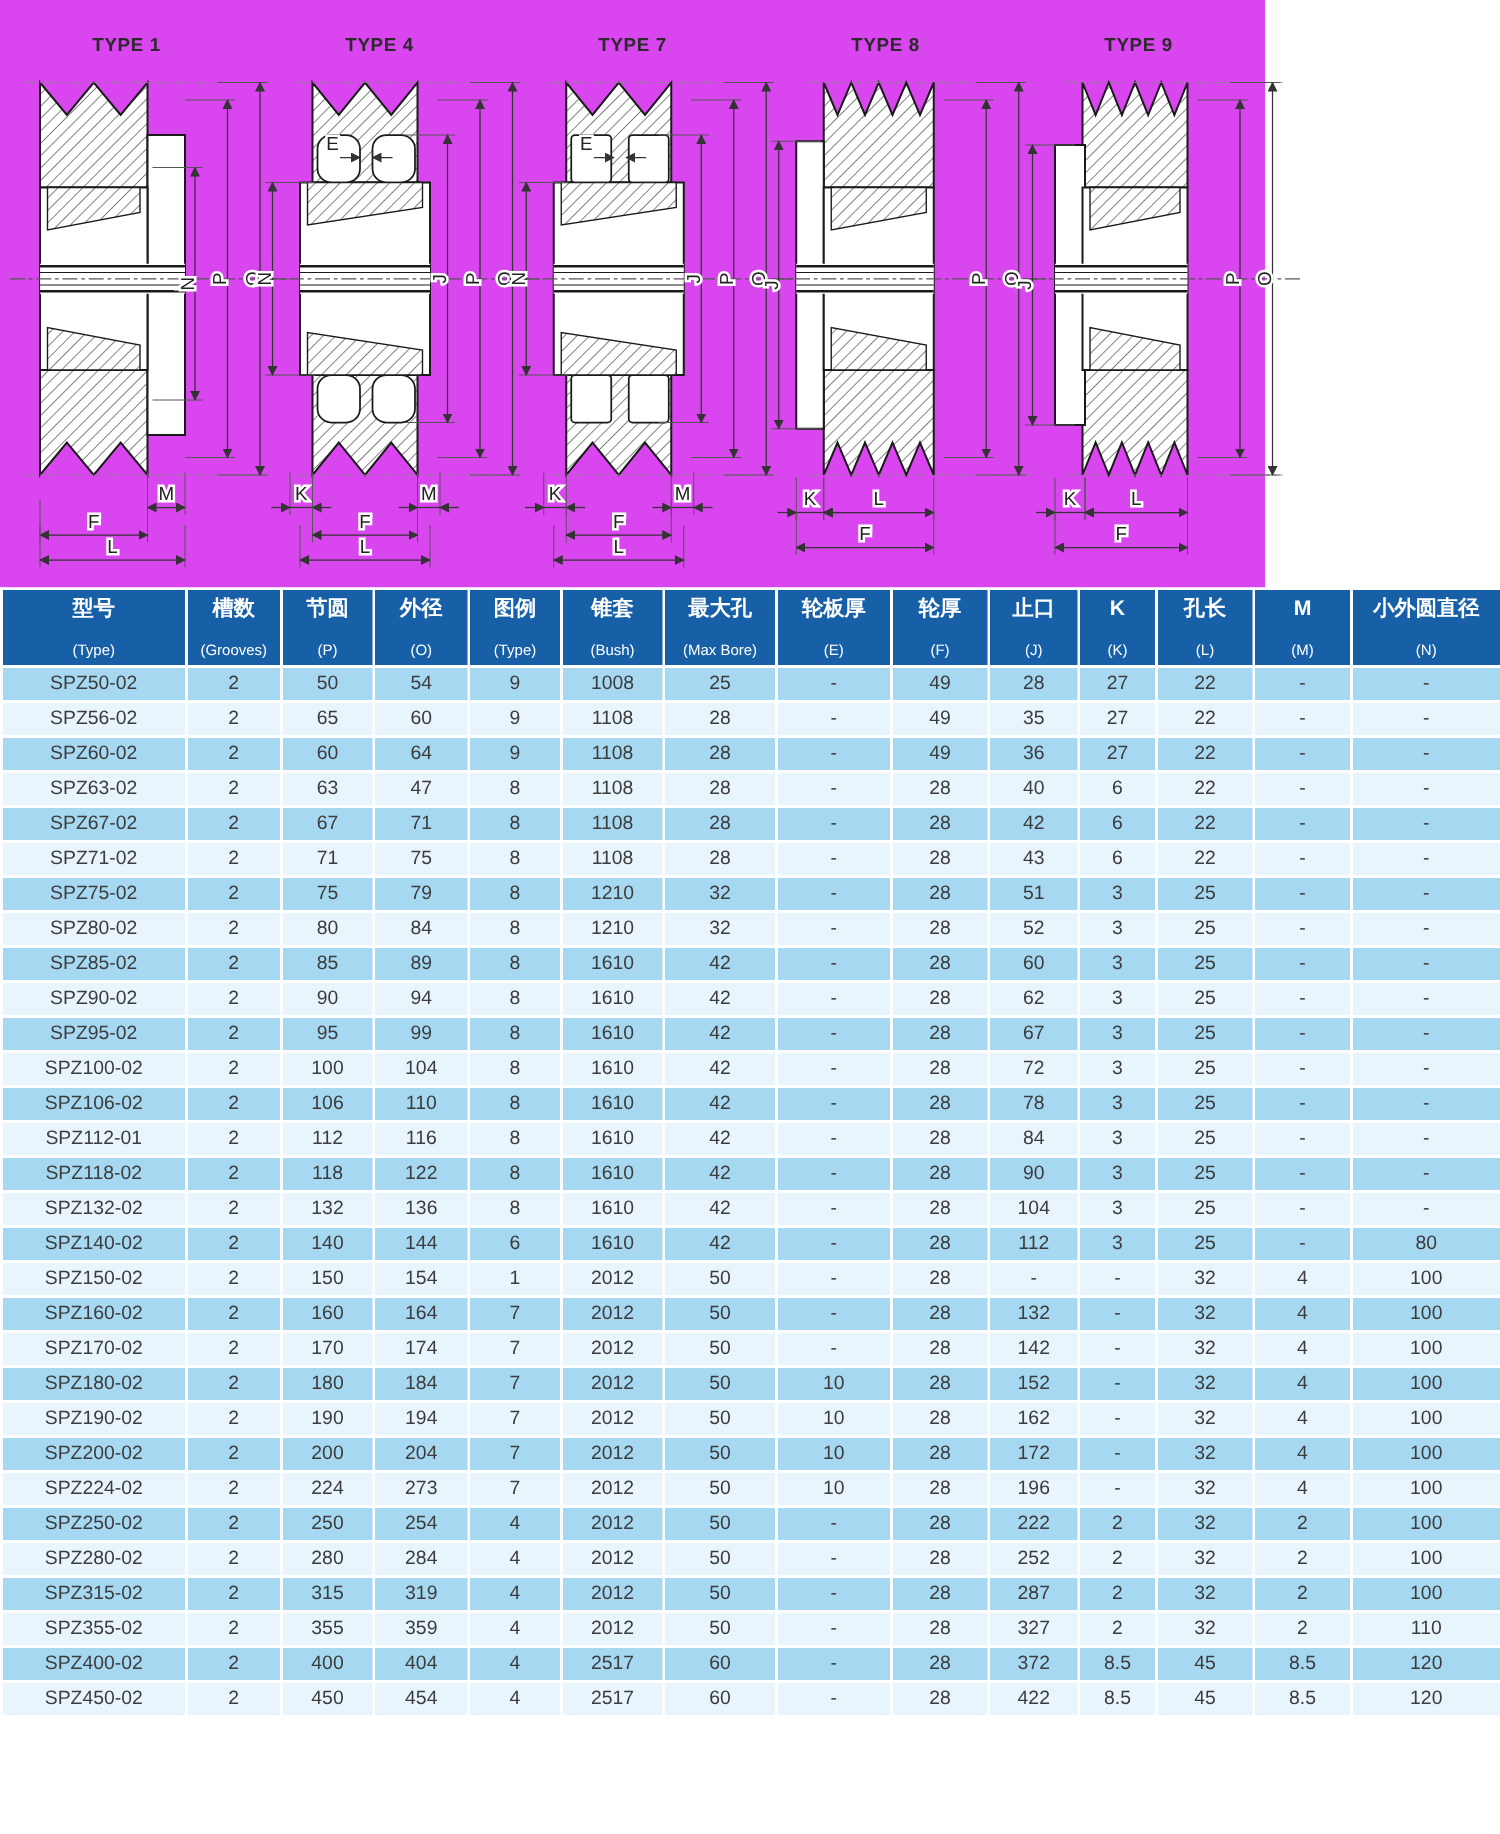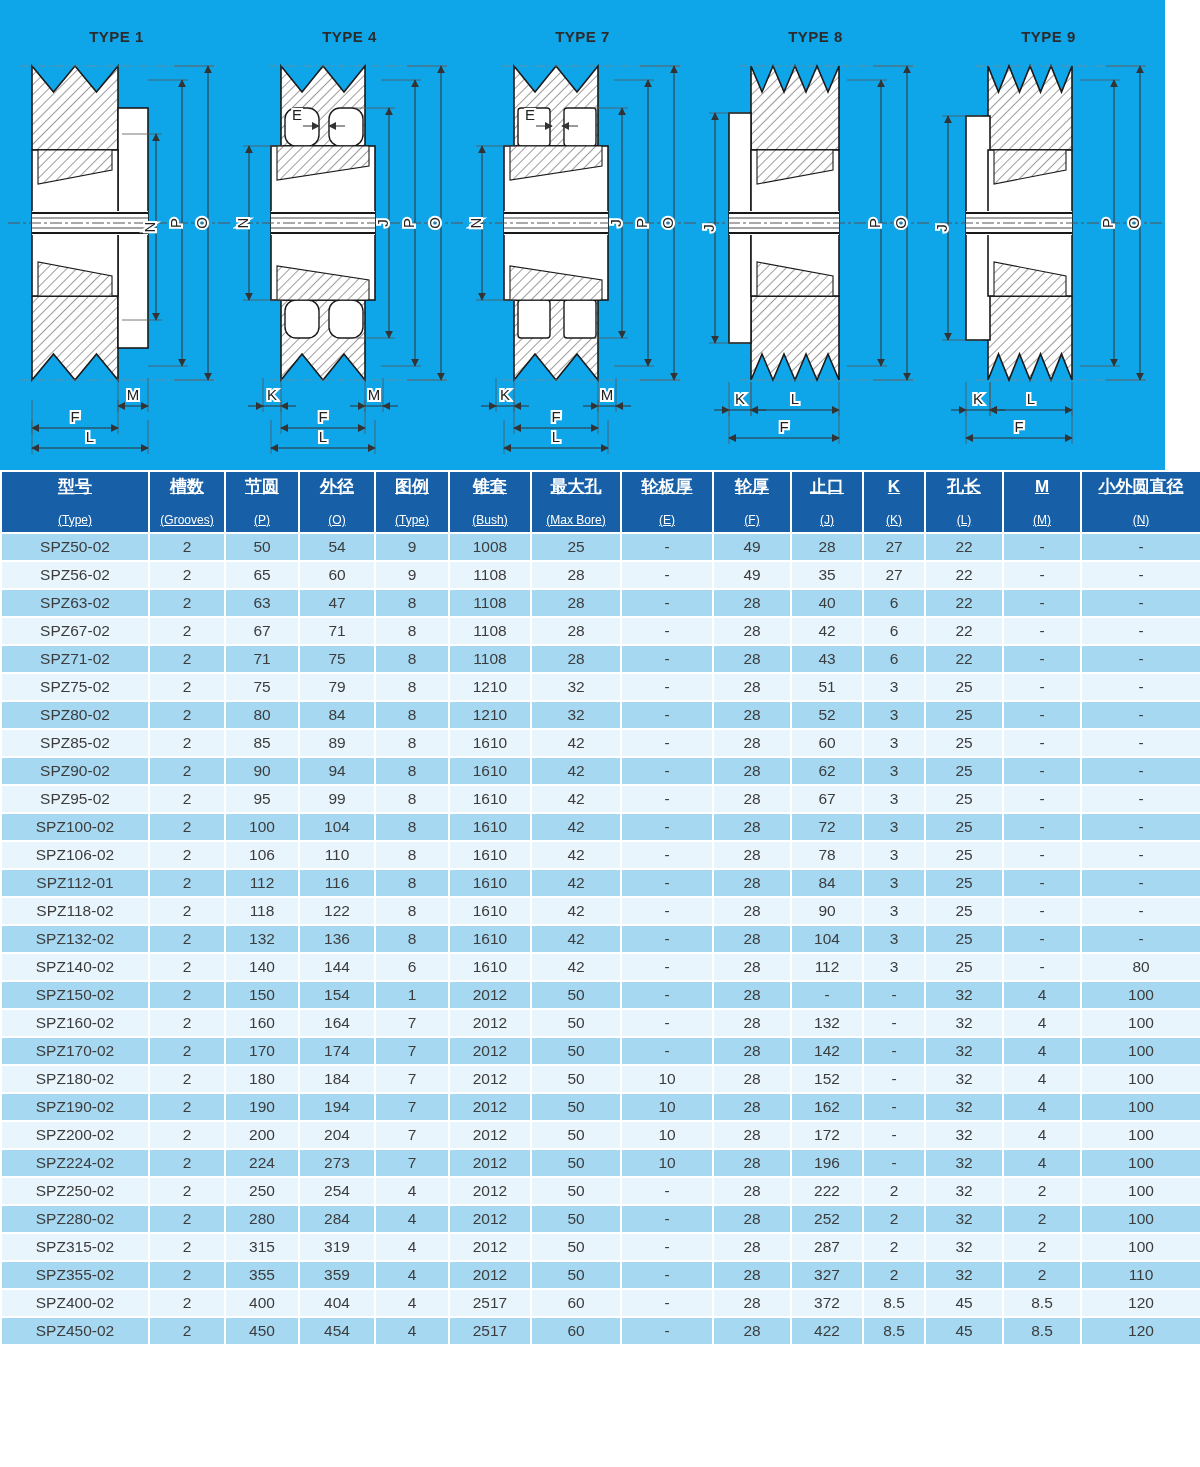--- a/index.html
+++ b/index.html
@@ -1,25 +1,25 @@
 <!DOCTYPE html>
 <html><head>
 <meta charset="utf-8">
 <style>
   html,body{margin:0;padding:0;background:#fff;}
   body{width:1200px;font-family:"Liberation Sans",sans-serif;}
-  .diagrams{display:flex;width:1165px;height:470px;background:#0ea5e9;}
+  .diagrams{display:flex;width:1012px;height:470px;background:#d946ef;}
   .diag{width:240px;height:470px;position:relative;}
   .diag-title{position:absolute;top:28px;left:0;width:100%;text-align:center;
     font-size:15px;font-weight:bold;color:#2b2b2b;letter-spacing:.5px;}
   svg.pulley{position:absolute;top:52px;left:0;}
   table.spec{border-collapse:collapse;width:1200px;table-layout:fixed;}
   table.spec th,table.spec td{border:2px solid #ffffff;text-align:center;vertical-align:middle;
     padding:0;overflow:hidden;}
-  table.spec thead th{background:#1760a8;color:#ffffff;height:60px;text-decoration:underline;}
+  table.spec thead th{background:#1760a8;color:#ffffff;height:60px;}
   table.spec thead .zh{font-size:17px;font-weight:bold;line-height:20px;}
   table.spec thead .en{font-size:12px;font-weight:normal;line-height:15px;margin-top:16px;}
   table.spec tbody td{height:26px;font-size:15.5px;color:#3c3c3c;}
   table.spec tbody tr:nth-child(odd){background:#a6d8f2;}
   table.spec tbody tr:nth-child(even){background:#e9f5fd;}
 </style>
 </head>
 <body>
 
 <svg width="0" height="0" style="position:absolute">
@@ -406,20 +406,36 @@
         <td>28</td>
         <td>-</td>
         <td>49</td>
         <td>35</td>
         <td>27</td>
         <td>22</td>
         <td>-</td>
         <td>-</td>
       </tr>
       <tr>
+        <td>SPZ60-02</td>
+        <td>2</td>
+        <td>60</td>
+        <td>64</td>
+        <td>9</td>
+        <td>1108</td>
+        <td>28</td>
+        <td>-</td>
+        <td>49</td>
+        <td>36</td>
+        <td>27</td>
+        <td>22</td>
+        <td>-</td>
+        <td>-</td>
+      </tr>
+      <tr>
         <td>SPZ63-02</td>
         <td>2</td>
         <td>63</td>
         <td>47</td>
         <td>8</td>
         <td>1108</td>
         <td>28</td>
         <td>-</td>
         <td>28</td>
         <td>40</td>

